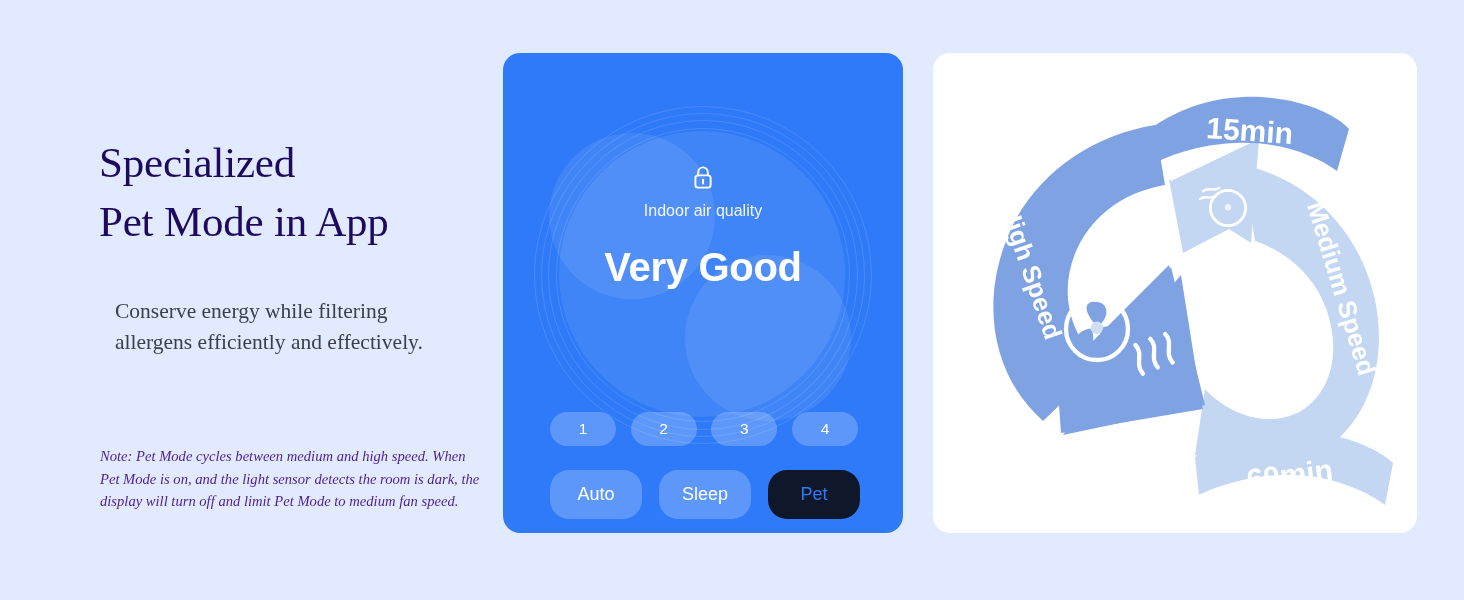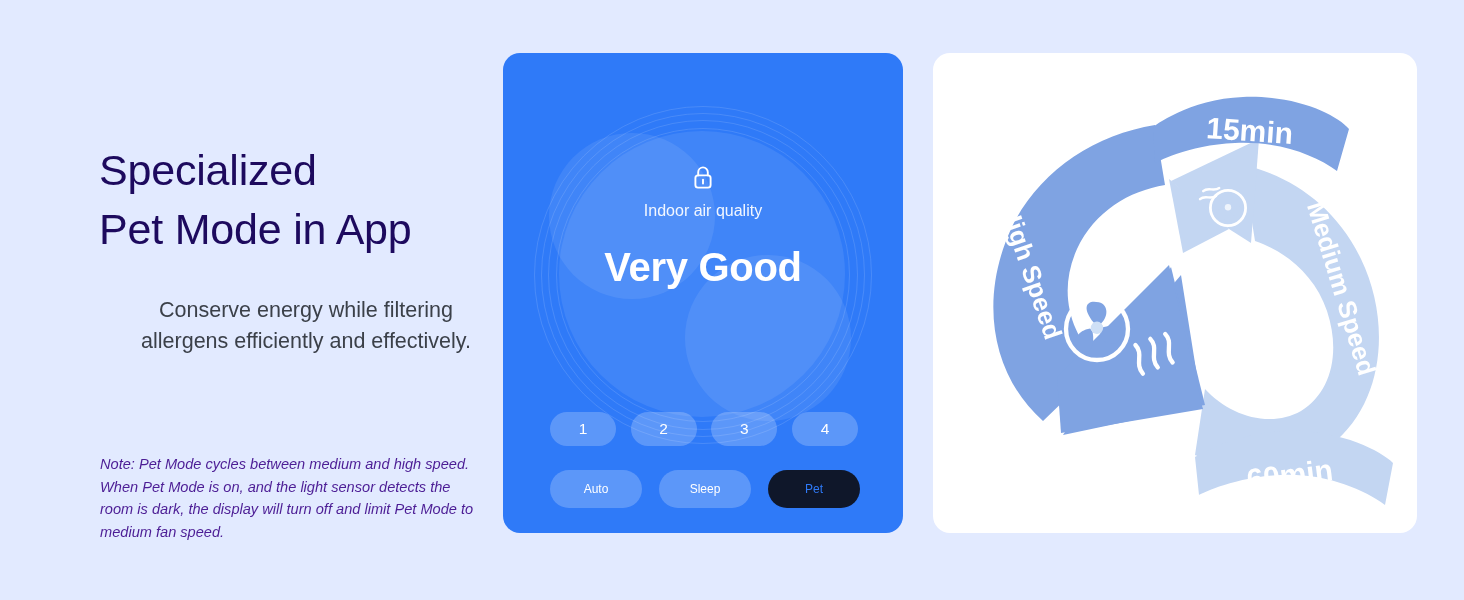--- a/index.html
+++ b/index.html
@@ -12,48 +12,48 @@
     background: #e2eaff;
     font-family: "Liberation Sans", sans-serif;
     overflow: hidden;
     position: relative;
   }
 
   
   .left-col {
     position: absolute;
     left: 99px;
-    top: 63px;
+    top: 55px;
     width: 400px;
     height: 480px;
+    font-family: Liberation Serif, serif;
   }
   .headline {
     position: absolute;
     top: 78px;
     left: 0;
     margin: 0;
     font-size: 43px;
     line-height: 1.38;
     font-weight: 400;
     color: #1d0a5e;
     letter-spacing: -0.2px;
     white-space: pre-line;
   }
   .subhead {
     position: absolute;
     top: 225px;
     left: 0;
-    margin: 7px;
+    margin: 16px;
     width: 400px;
     font-size: 21.5px;
     line-height: 1.42;
     font-weight: 400;
     color: #3b4049;
     white-space: pre-line;
-    text-align: center;
   }
   .note {
     position: absolute;
     top: 390px;
     left: 1px;
     margin: 0;
     width: 380px;
     font-size: 14.6px;
     line-height: 1.55;
     font-style: italic;
@@ -157,25 +157,25 @@
   .mode-row {
     position: absolute;
     left: 47px;
     top: 417px;
     width: 310px;
     display: flex;
     justify-content: space-between;
   }
   .mode-btn {
     width: 92px;
-    height: 38px;
+    height: 49px;
     border-radius: 19px;
     background: rgba(255,255,255,0.22);
     color: #ffffff;
-    font-size: 12px;
+    font-size: 18px;
     font-family: "Liberation Sans", sans-serif;
     border: none;
     padding: 0;
     display: flex;
     align-items: center;
     justify-content: center;
     cursor: pointer;
   }
   .mode-btn.active {
     background: #0f172a;

